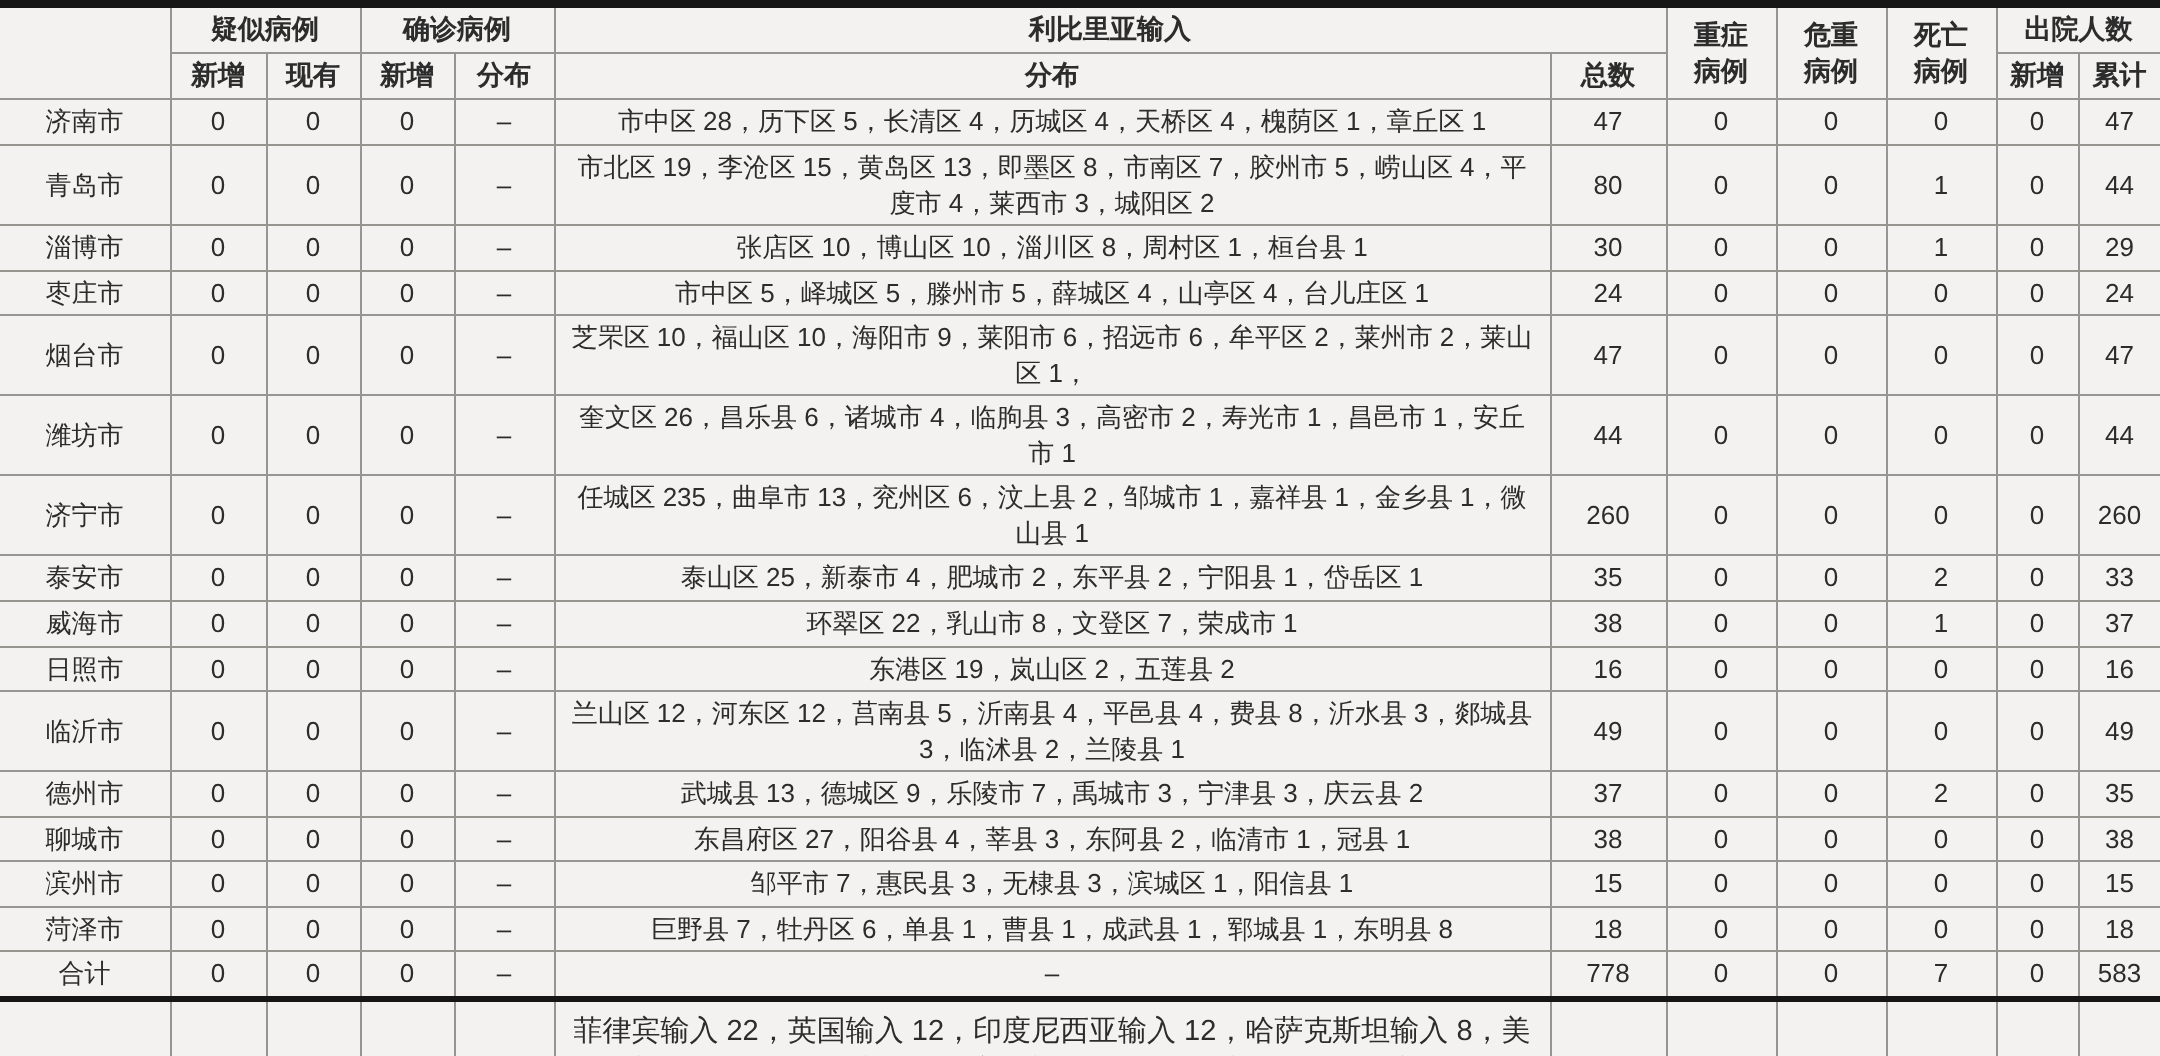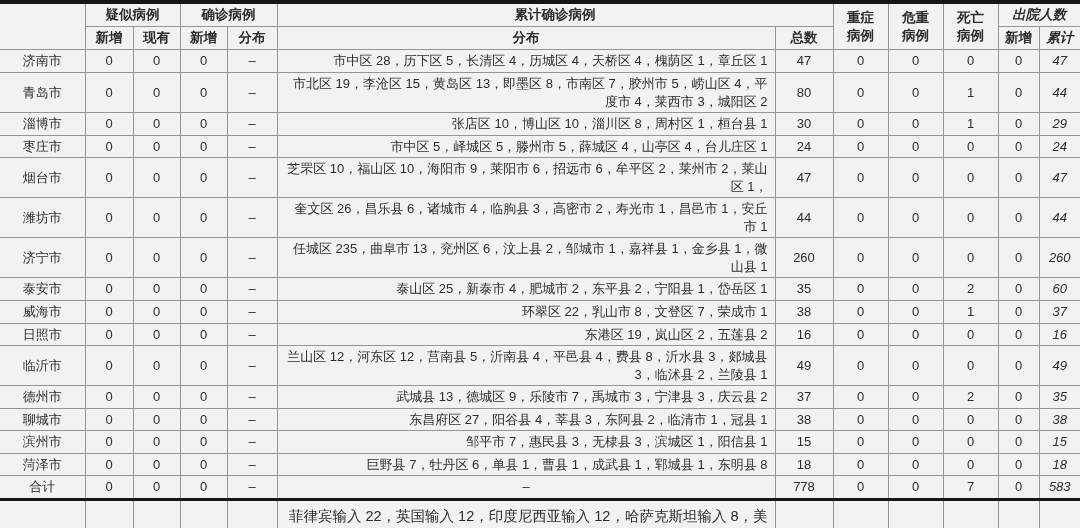--- a/index.html
+++ b/index.html
@@ -21,23 +21,23 @@
     border:1px solid #979590;
     padding:2px 4px;
     font-size:13px;
     line-height:1.35;
     text-align:center;
     vertical-align:middle;
     overflow:hidden;
   }
   th{font-weight:bold;font-size:13.5px;padding:2px 2px;}
   th:first-child,td:first-child{border-left:none;}
-  th:last-child,td:last-child{border-right:none;font-style:italic;}
+  th:last-child,td:last-child{border-right:none;}
   thead tr:first-child th{border-top:none;margin-top:40px;}
-  td.dist{text-align:right;padding:2px 7px;}
+  td.dist{text-align:center;padding:2px 7px;}
   td.center{text-align:center;}
   tr.import-row td{
     border-top:3px solid #161616;
     border-bottom:none;
     font-size:14.5px;
     line-height:1.38;
     padding:5px 4px;
   }
   tr.import-row td.dist{padding:5px 7px;}
   tr.import-row td:first-child{font-size:15px;letter-spacing:1px;}
@@ -58,21 +58,21 @@
       <col style="width:55px">
     <col style="width:55px">
       <col style="width:41px">
       <col style="width:41px">
   </colgroup>
   <thead>
     <tr>
       <th rowspan="2"></th>
       <th colspan="2">疑似病例</th>
       <th colspan="2">确诊病例</th>
-      <th colspan="2">累计确诊病例</th>
+      <th colspan="2">利比里亚输入</th>
       <th rowspan="2"><span>重症</span><br><span>病例</span></th>
       <th rowspan="2"><span>危重</span><br><span>病例</span></th>
       <th rowspan="2"><span>死亡</span><br><span>病例</span></th>
       <th colspan="2">出院人数</th>
     </tr>
     <tr>
       <th>新增</th>
       <th>现有</th>
       <th>新增</th>
       <th>分布</th>
@@ -186,21 +186,21 @@
         <td>0</td>
         <td>0</td>
         <td>0</td>
         <td>–</td>
         <td class="dist">泰山区 25，新泰市 4，肥城市 2，东平县 2，宁阳县 1，岱岳区 1</td>
         <td>35</td>
         <td>0</td>
         <td>0</td>
         <td>2</td>
         <td>0</td>
-        <td>60</td>
+        <td>33</td>
       </tr>
       <tr>
         <td>威海市</td>
         <td>0</td>
         <td>0</td>
         <td>0</td>
         <td>–</td>
         <td class="dist">环翠区 22，乳山市 8，文登区 7，荣成市 1</td>
         <td>38</td>
         <td>0</td>

